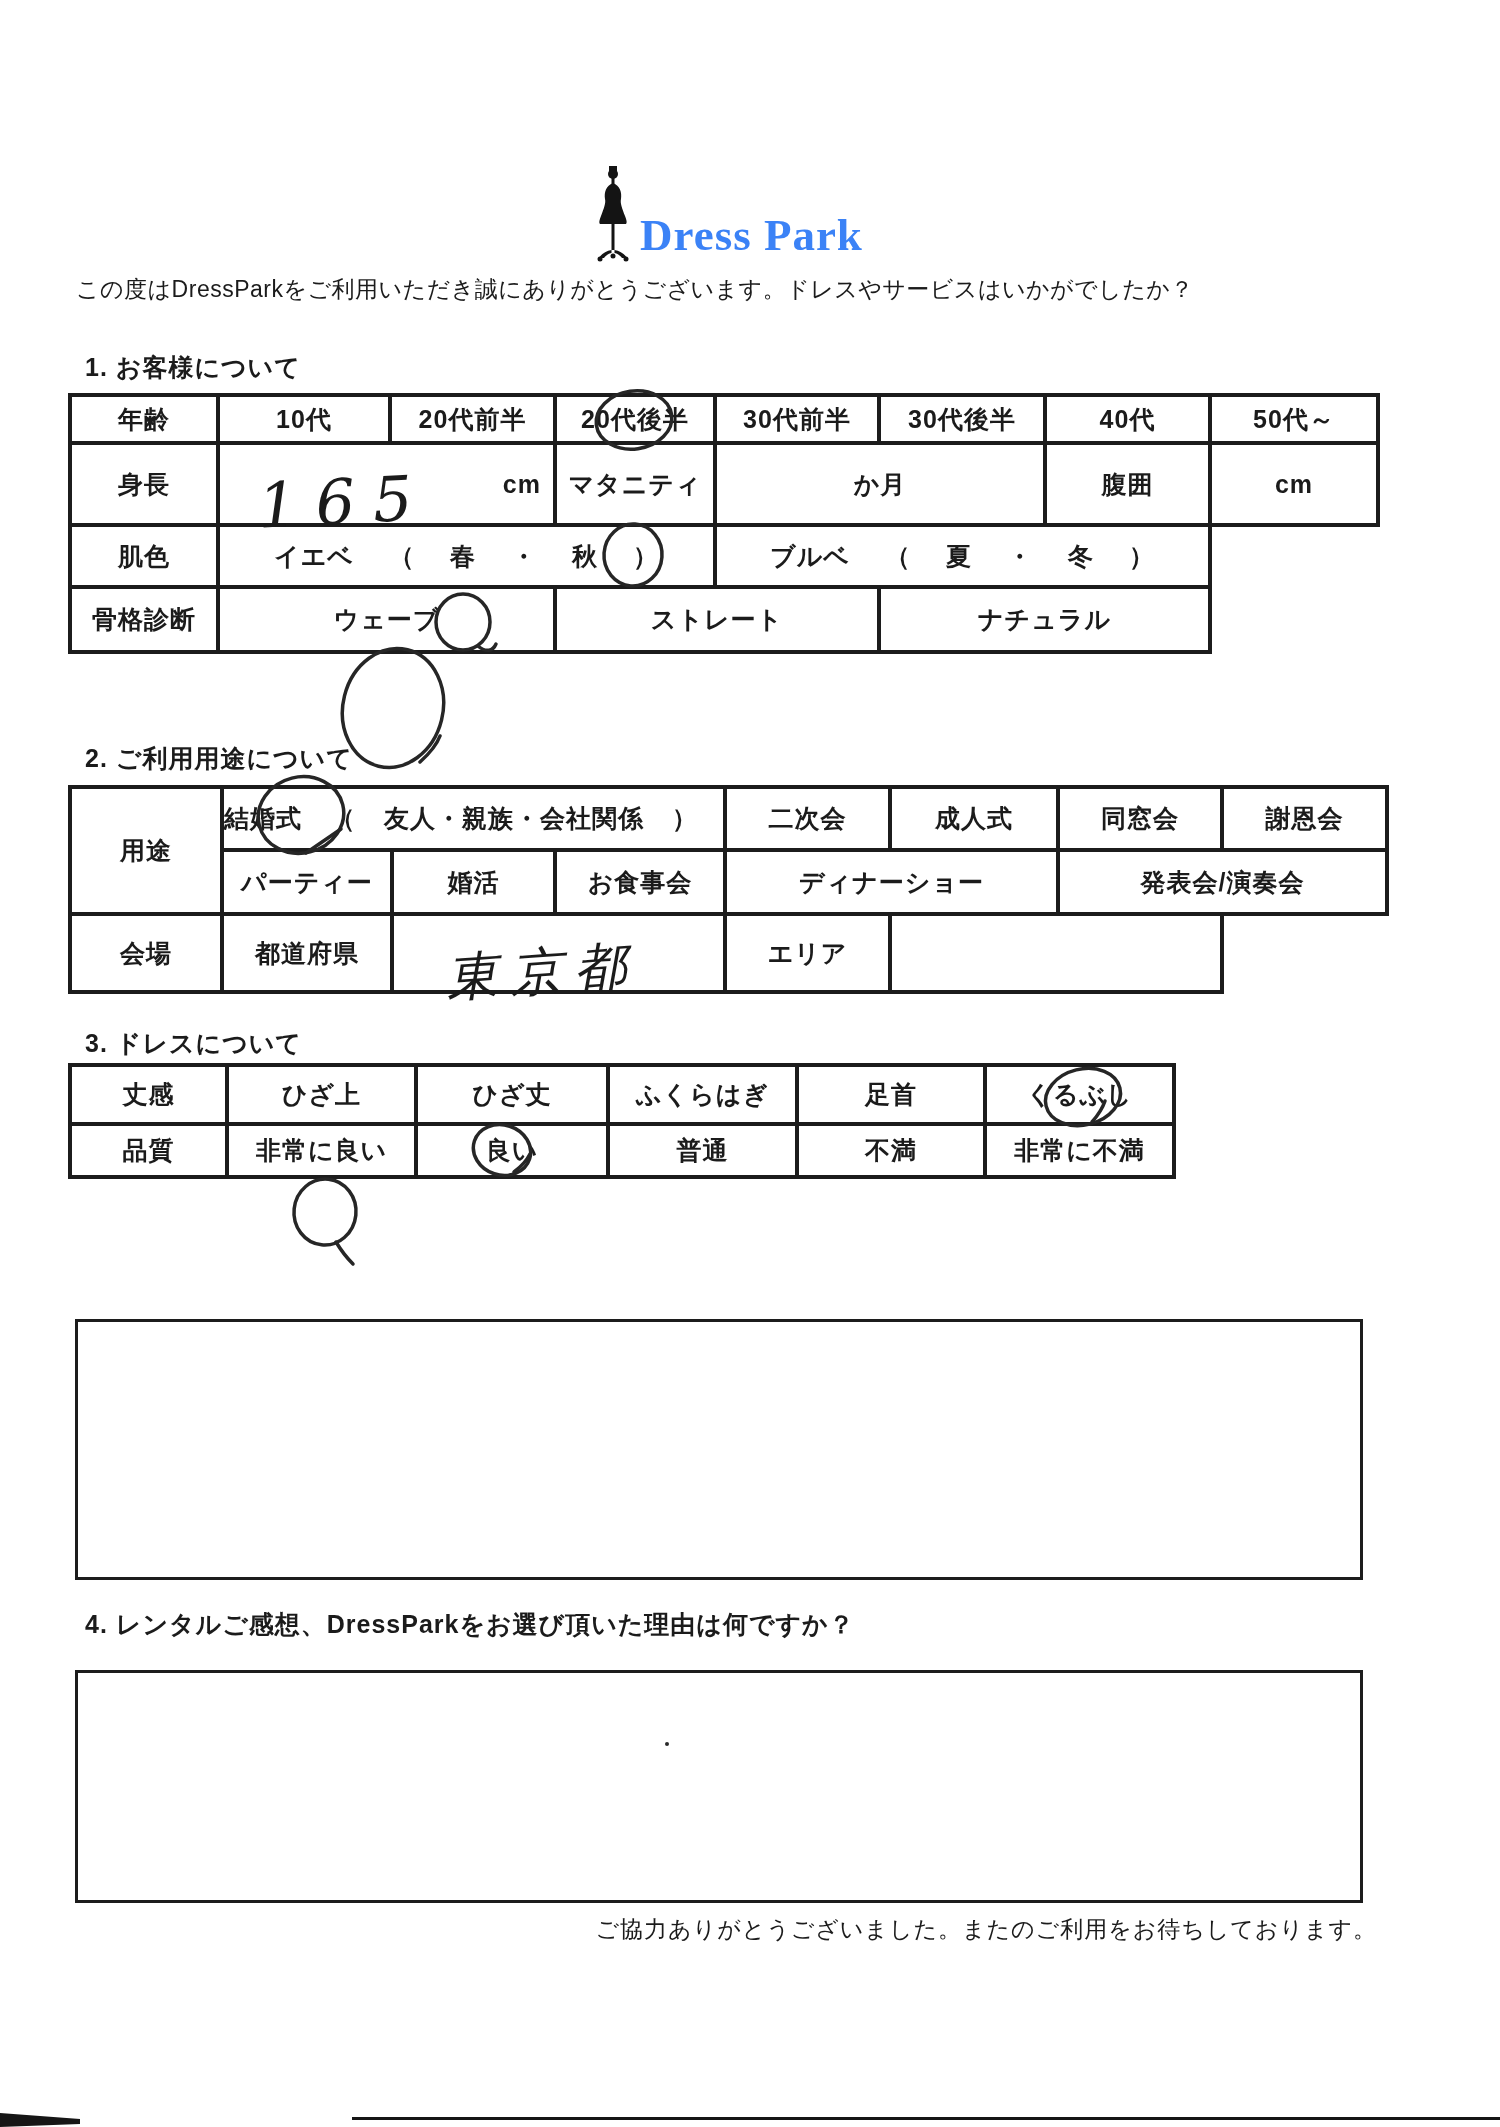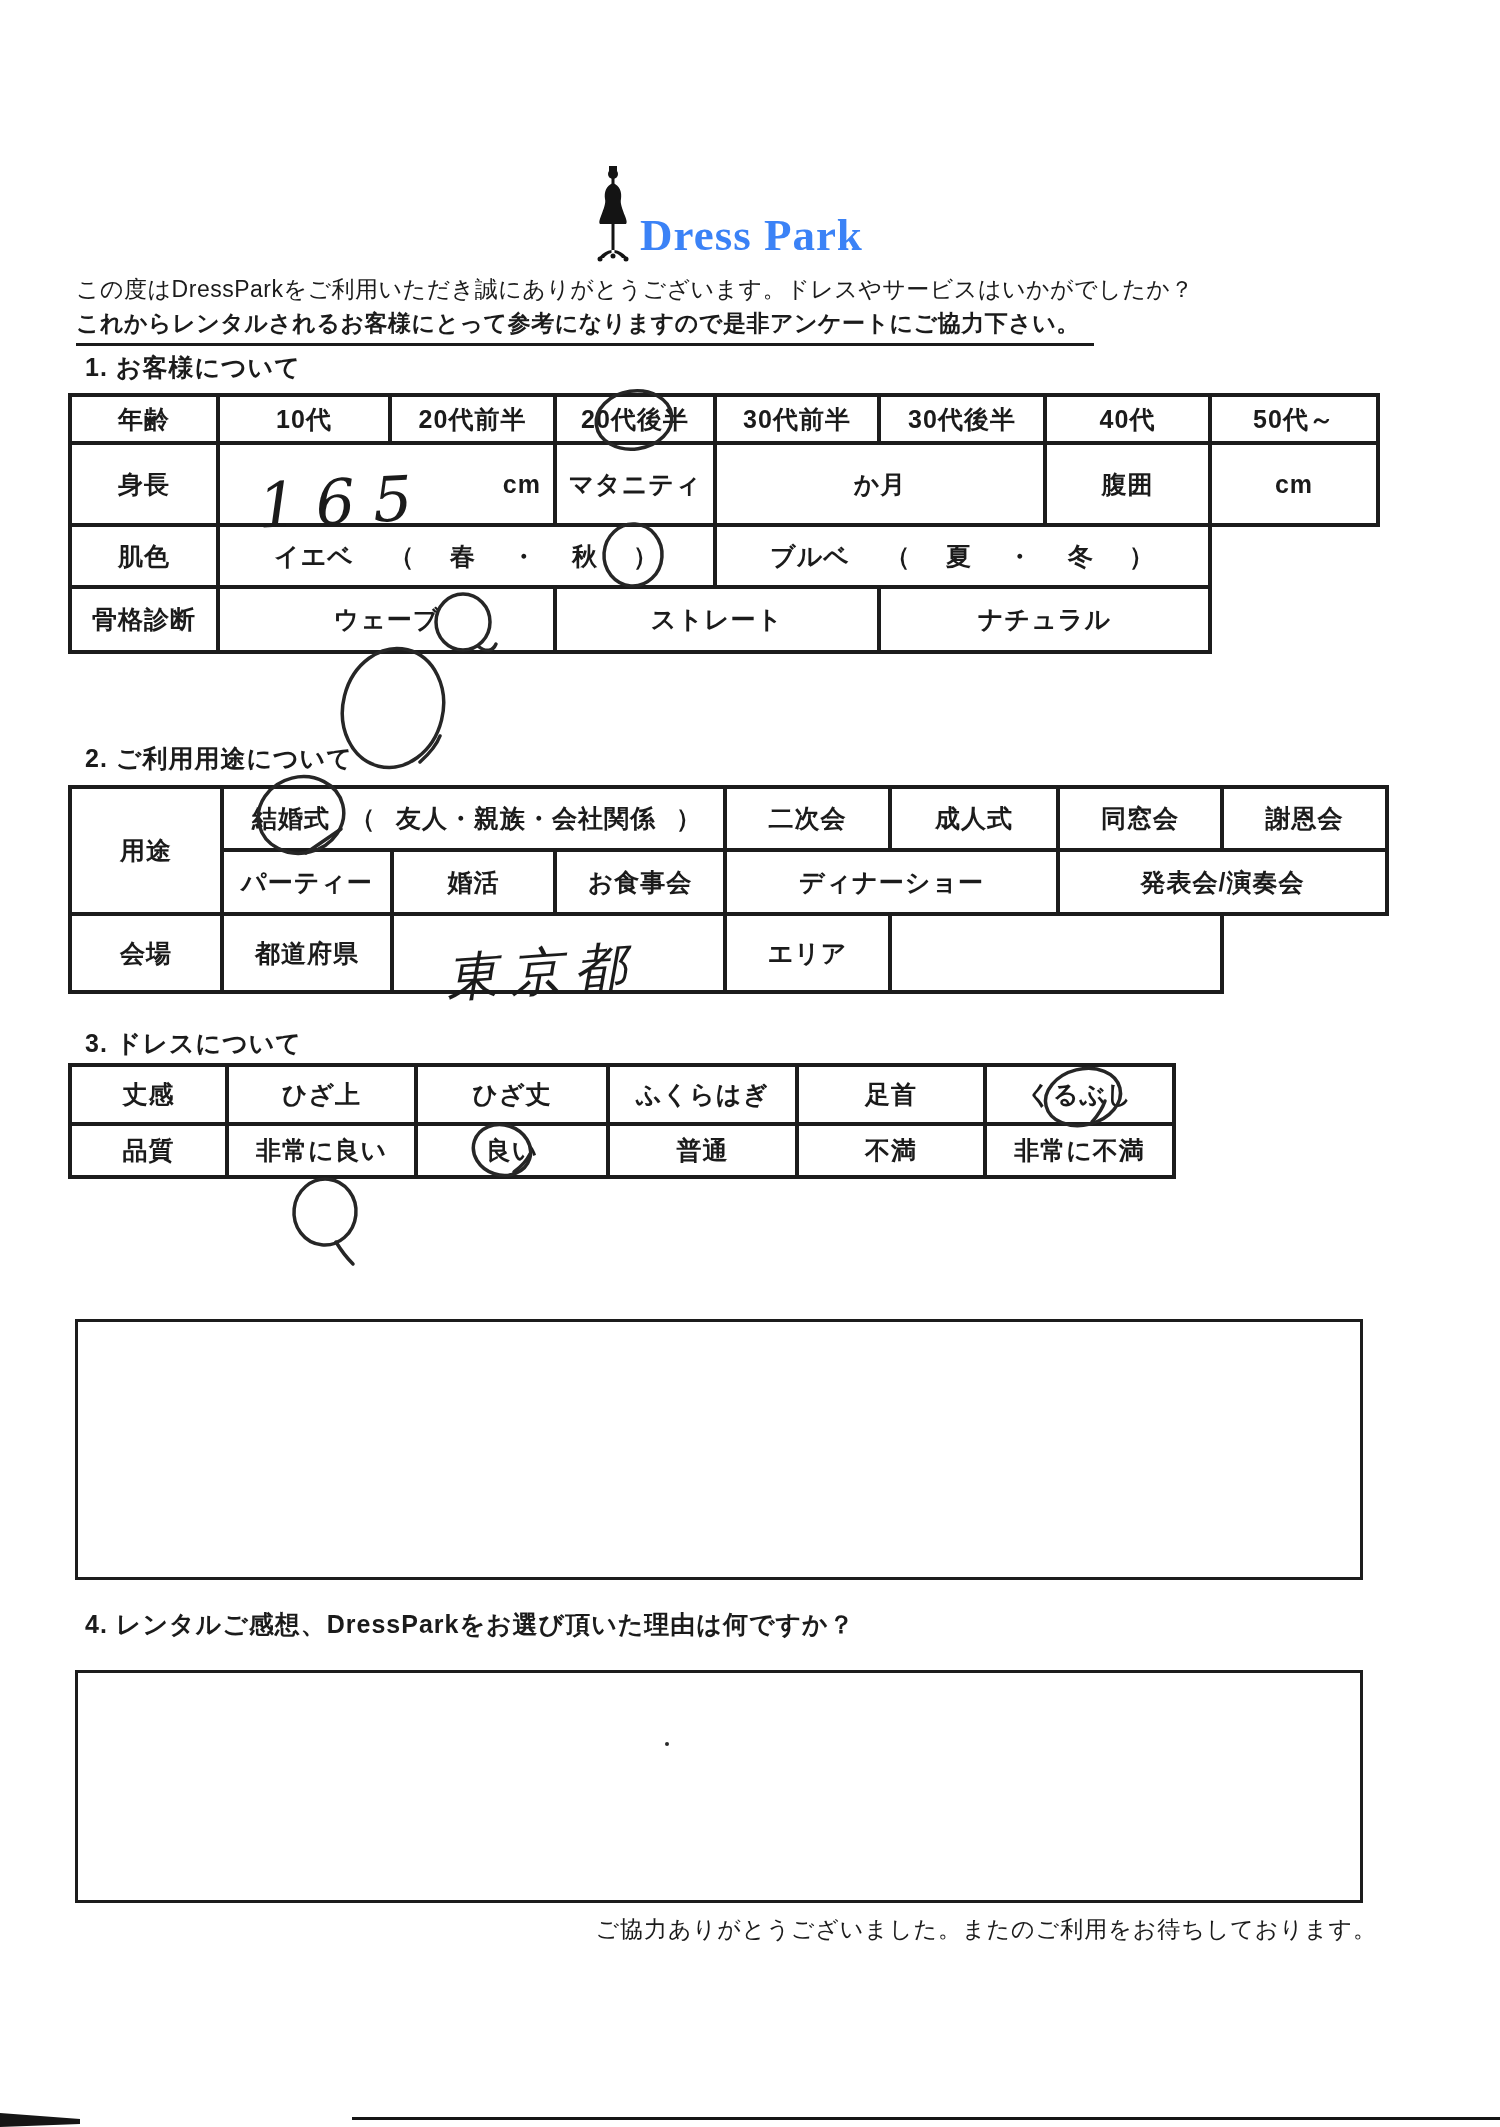--- a/index.html
+++ b/index.html
@@ -20,21 +20,21 @@
           border-bottom:3px solid #1b1b1b;padding:0 14px 4px 0;white-space:nowrap;}
   .sec-h{position:absolute;font-size:25px;font-weight:700;letter-spacing:1px;white-space:nowrap;}
   
   table.t{position:absolute;border-collapse:collapse;table-layout:fixed;}
   table.t td{
     border:4px solid #1c1c1c;text-align:center;vertical-align:middle;
     font-size:25px;font-weight:700;letter-spacing:1px;padding:0;overflow:visible;white-space:nowrap;
   }
   table.t td.ghost{border:none;background:transparent;}
   .cellflex{display:flex;align-items:center;justify-content:center;gap:35px;width:100%;}
-  .cellflex-left{display:flex;align-items:center;justify-content:flex-start;gap:20px;width:100%;padding-left:28px;box-sizing:border-box;}
+  .cellflex-left{display:flex;align-items:center;justify-content:flex-start;gap:28px;width:100%;box-sizing:border-box;}
   .cellflex-end{display:flex;align-items:center;justify-content:flex-end;width:100%;padding-right:12px;box-sizing:border-box;}
   
   .cbox{position:absolute;border:3px solid #1c1c1c;background:#fff;}
   .comment-label{position:absolute;left:76px;top:1264px;font-size:24px;font-weight:700;letter-spacing:1px;}
   .footer{position:absolute;top:1914px;right:123px;font-size:23px;font-weight:400;letter-spacing:1px;white-space:nowrap;}
   
   .overlay{position:absolute;left:0;top:0;width:1500px;height:2127px;pointer-events:none;}
   .pen{fill:none;stroke:#262626;stroke-width:3.5;stroke-linecap:round;}
   .hand{fill:#1b1b1b;font-family:"DejaVu Serif","Liberation Serif",serif;font-style:italic;}
 </style>
@@ -55,21 +55,20 @@
         <path d="M18.5,84 C24,85 29,88 31,92 L26,92 C24,89 20,87 18.5,87 Z"></path>
         <circle cx="4" cy="93" r="2.5"></circle>
           <circle cx="30" cy="93" r="2.5"></circle>
           <circle cx="17" cy="90" r="2.5"></circle>
       </g>
     </svg>
     <div class="logo-text">Dress Park</div>
   </div>
 
   <div class="intro1">この度はDressParkをご利用いただき誠にありがとうございます。ドレスやサービスはいかがでしたか？</div>
-  <div class="intro2">これからレンタルされるお客様にとって参考になりますので是非アンケートにご協力下さい。</div>
 
   <div class="sec-h" style="left:85px;top:351px;">1. お客様について</div>
 
   <table class="t" style="left:68px;top:393px;width:1308px;">
     <colgroup>
       <col style="width:148px">
         <col style="width:172px">
         <col style="width:165px">
         <col style="width:160px">
       <col style="width:164px">

